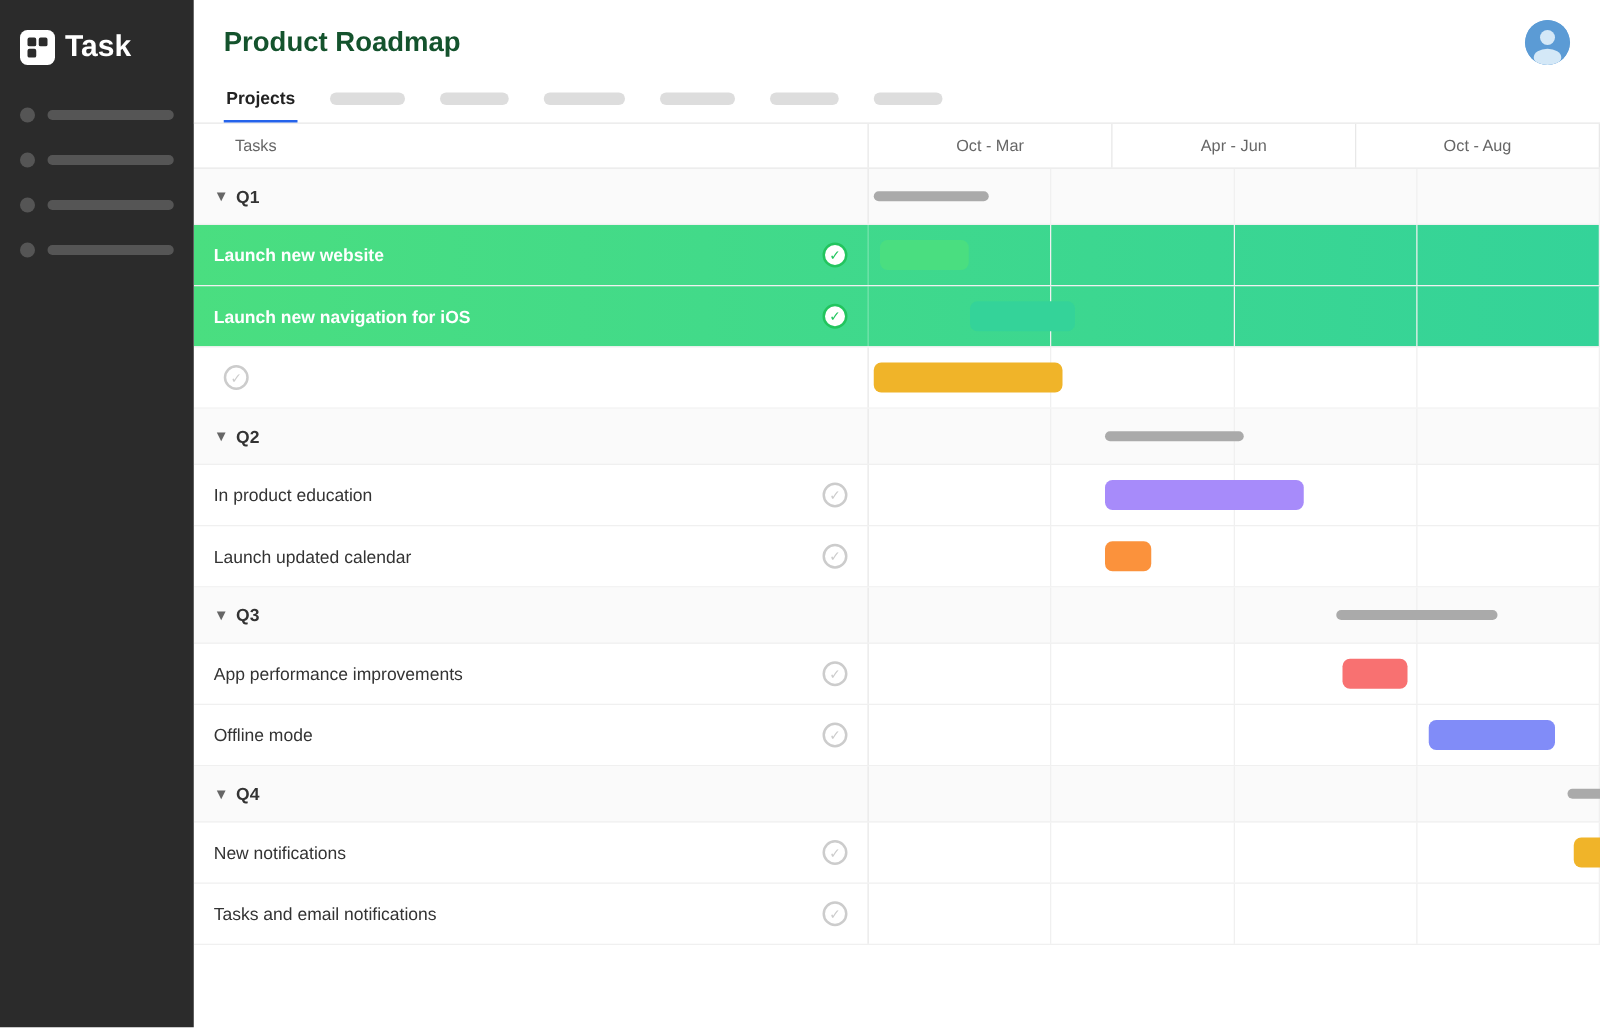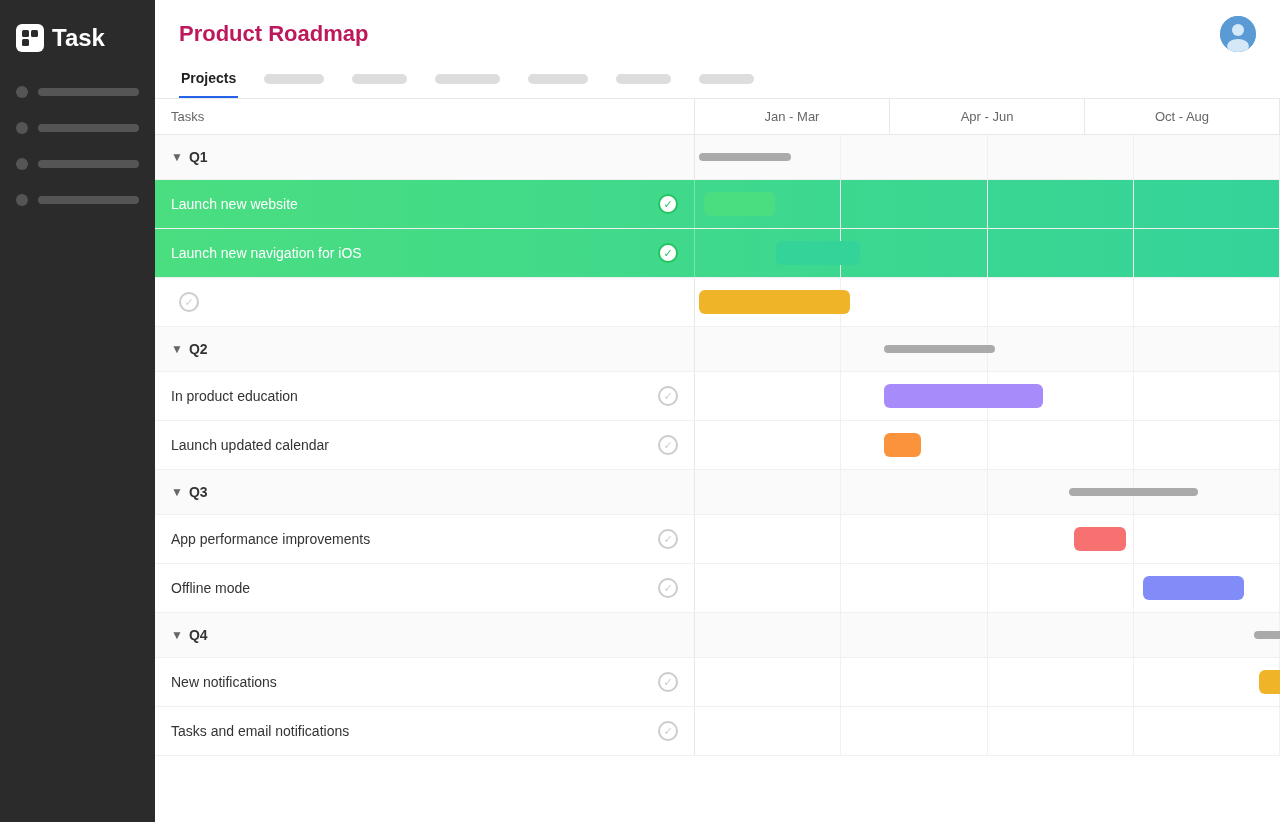--- a/index.html
+++ b/index.html
@@ -76,21 +76,21 @@
     }
     .header-top {
       display: flex;
       align-items: center;
       justify-content: space-between;
       margin-bottom: 12px;
     }
     .header-title {
       font-size: 22px;
       font-weight: 700;
-      color: #be185d;
+      color: #14532d;
     }
     .avatar {
       width: 36px;
       height: 36px;
       border-radius: 50%;
       background: #5b9bd5;
       overflow: hidden;
       display: flex;
       align-items: center;
       justify-content: center;
@@ -138,21 +138,21 @@
       display: flex;
       border-bottom: 1px solid #e8e8e8;
       background: #fff;
       position: sticky;
       top: 0;
       z-index: 10;
     }
     .gantt-task-col-header {
       width: 540px;
       flex-shrink: 0;
-      padding: 10px 16px;
+      padding: 10px 33px;
       font-size: 13px;
       color: #666;
       font-weight: 500;
       border-right: 1px solid #e8e8e8;
     }
     .gantt-quarter-headers {
       flex: 1;
       display: flex;
     }
     .gantt-quarter-header {
@@ -186,21 +186,21 @@
       display: flex;
       align-items: center;
       border-right: 1px solid #e8e8e8;
       min-height: inherit;
     }
     .task-name {
       font-size: 14px;
       color: #333;
       flex: 1;
     }
-    .task-name.highlighted-text { color: #fff; font-weight: 400; }
+    .task-name.highlighted-text { color: #fff; font-weight: 700; }
     .group-label {
       font-size: 14px;
       font-weight: 600;
       color: #333;
       display: flex;
       align-items: center;
       gap: 6px;
     }
     .chevron { color: #666; font-size: 12px; }
 
@@ -306,21 +306,21 @@
       <div class="tab"><span class="tab-pill" style="width:55px;"></span></div>
       <div class="tab"><span class="tab-pill" style="width:55px;"></span></div>
     </div>
   </div>
 
   <div class="gantt-container">
 
     <div class="gantt-header">
       <div class="gantt-task-col-header">Tasks</div>
       <div class="gantt-quarter-headers">
-        <div class="gantt-quarter-header">Jan - Mar</div>
+        <div class="gantt-quarter-header">Oct - Mar</div>
         <div class="gantt-quarter-header">Apr - Jun</div>
         <div class="gantt-quarter-header">Oct - Aug</div>
       </div>
     </div>
 
     <div class="gantt-body" id="gantt-body">
     <div class="gantt-row group-row">
           <div class="task-cell">
             <div class="group-label">
               <span class="chevron">▼</span>

